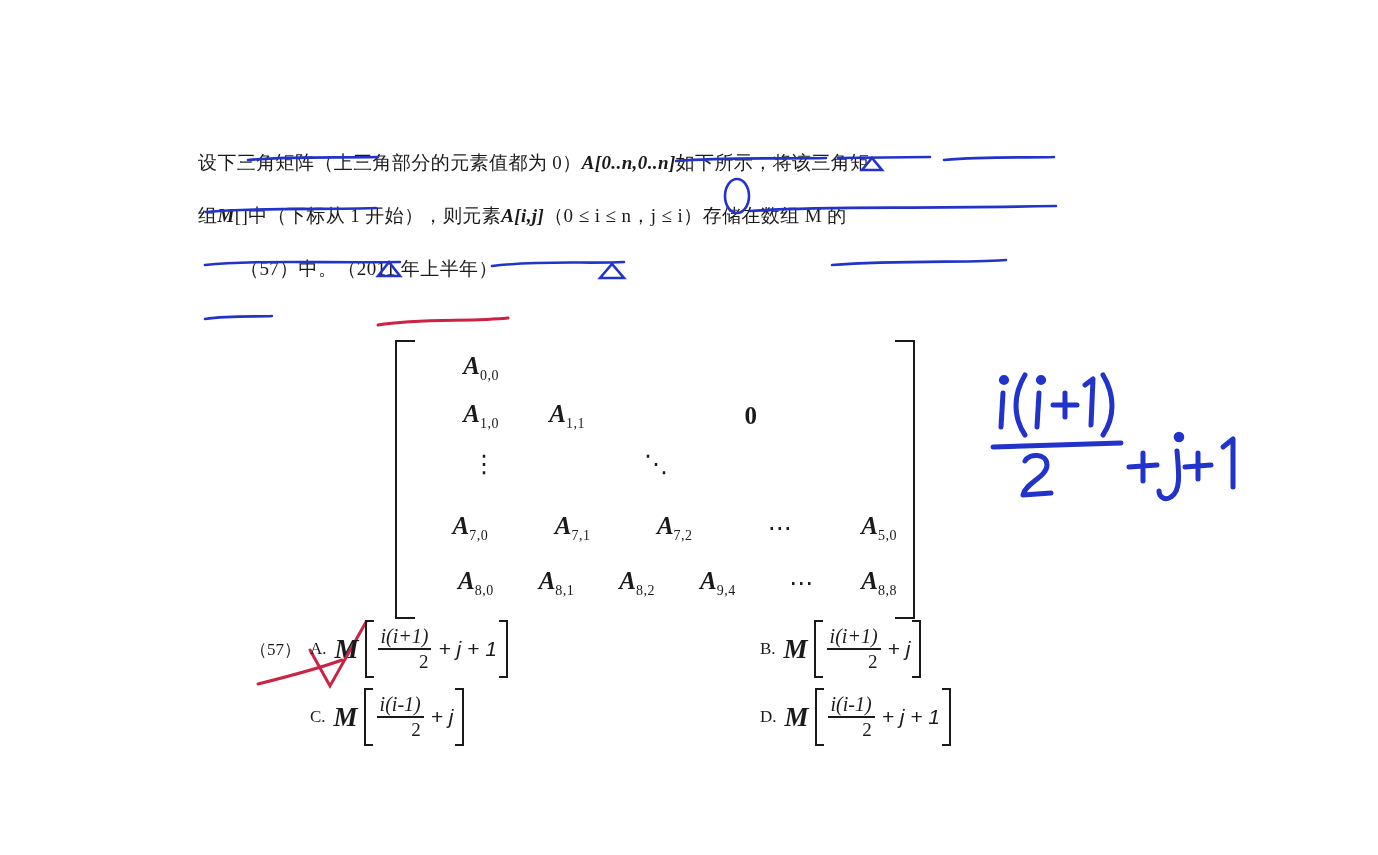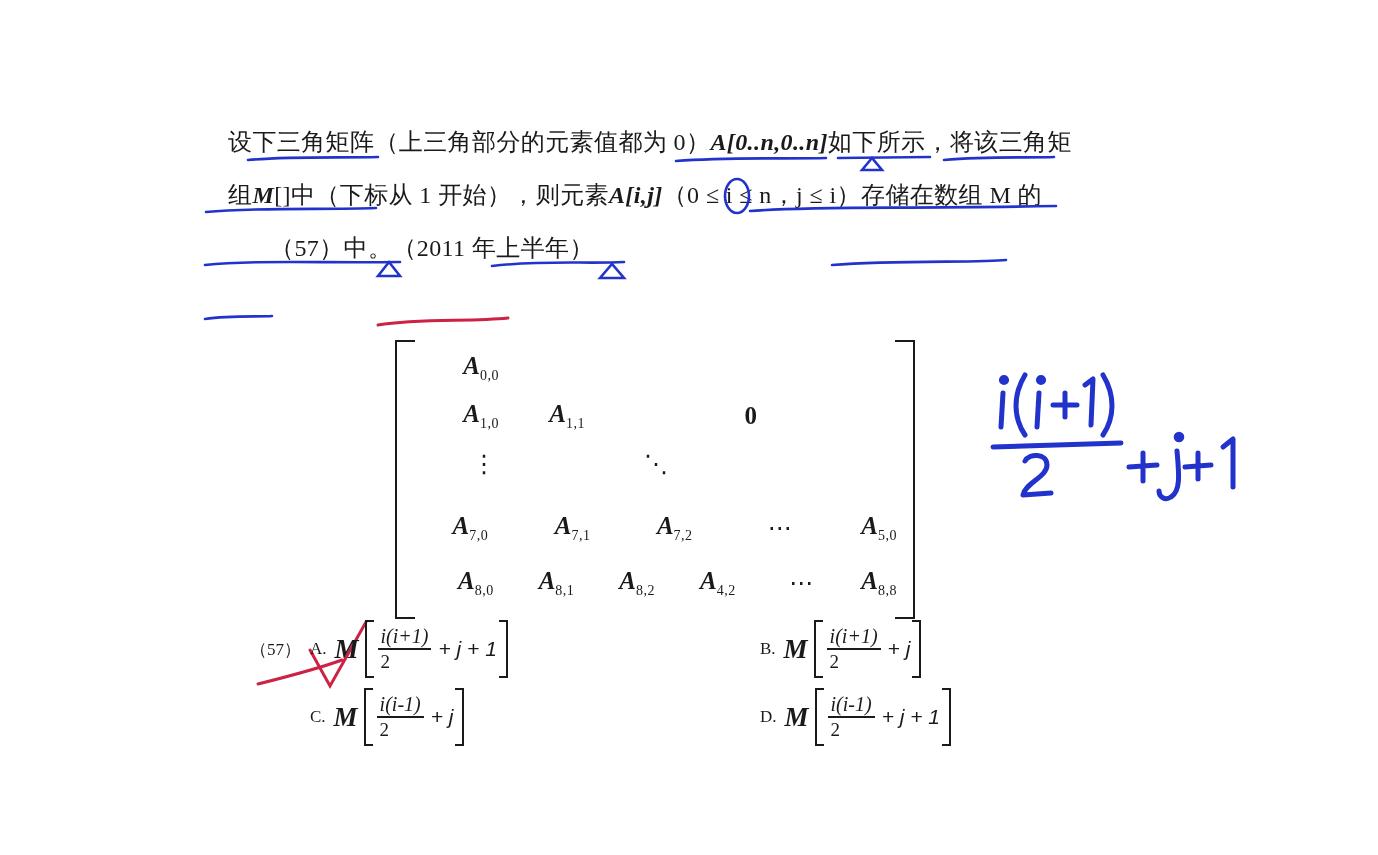--- a/index.html
+++ b/index.html
@@ -20,26 +20,25 @@
     position: absolute;
     left: 0; top: 0;
     width: 1378px;
     height: 855px;
   }
 
   
   .stem {
     position: absolute;
     left: 198px;
-    top: 116px;
+    top: 136px;
     width: 870px;
-    font-size: 24px;
+    font-size: 19px;
     line-height: 53px;
     letter-spacing: 0.4px;
-    margin-left: 30px;
   }
   .stem .line {
     position: relative;
     white-space: nowrap;
   }
   .stem .line.indent { text-indent: 42px; }
   .mi { font-family: "Liberation Serif", serif; font-style: italic; font-weight: 700; }
   .mib { font-family: "Liberation Serif", serif; font-style: italic; font-weight: 700; }
 
   
@@ -150,21 +149,21 @@
     width: 7px;
     height: 2px;
     background: #1a1a1a;
   }
   .sqbr .capr-t { top: 0; }
   .sqbr .capr-b { bottom: 0; }
 
   .frac {
     display: inline-flex;
     flex-direction: column;
-    align-items: flex-start;
+    align-items: flex-end;
     vertical-align: middle;
     margin: 0 2px;
   }
   .frac .top {
     font-size: 20px;
     font-style: italic;
     font-family: "Liberation Serif", serif;
     padding: 0 3px 1px 3px;
     line-height: 22px;
   }
@@ -304,21 +303,21 @@
       <div class="cell">A<sub>7,1</sub></div>
       <div class="cell">A<sub>7,2</sub></div>
       <div class="cell cdots" style="font-style:normal;font-weight:400;">⋯</div>
       <div class="cell">A<sub>5,0</sub></div>
     </div>
 
     <div class="mrow" style="top:215px;">
       <div class="cell">A<sub>8,0</sub></div>
       <div class="cell">A<sub>8,1</sub></div>
       <div class="cell">A<sub>8,2</sub></div>
-      <div class="cell">A<sub>4,2</sub></div>
+      <div class="cell">A<sub>9,4</sub></div>
       <div class="cell cdots" style="font-style:normal;font-weight:400;">⋯</div>
       <div class="cell">A<sub>8,8</sub></div>
     </div>
   </div>
 
   <div class="options">
 
     <div class="qnum">（57）</div>
 
     <div class="optrow">

